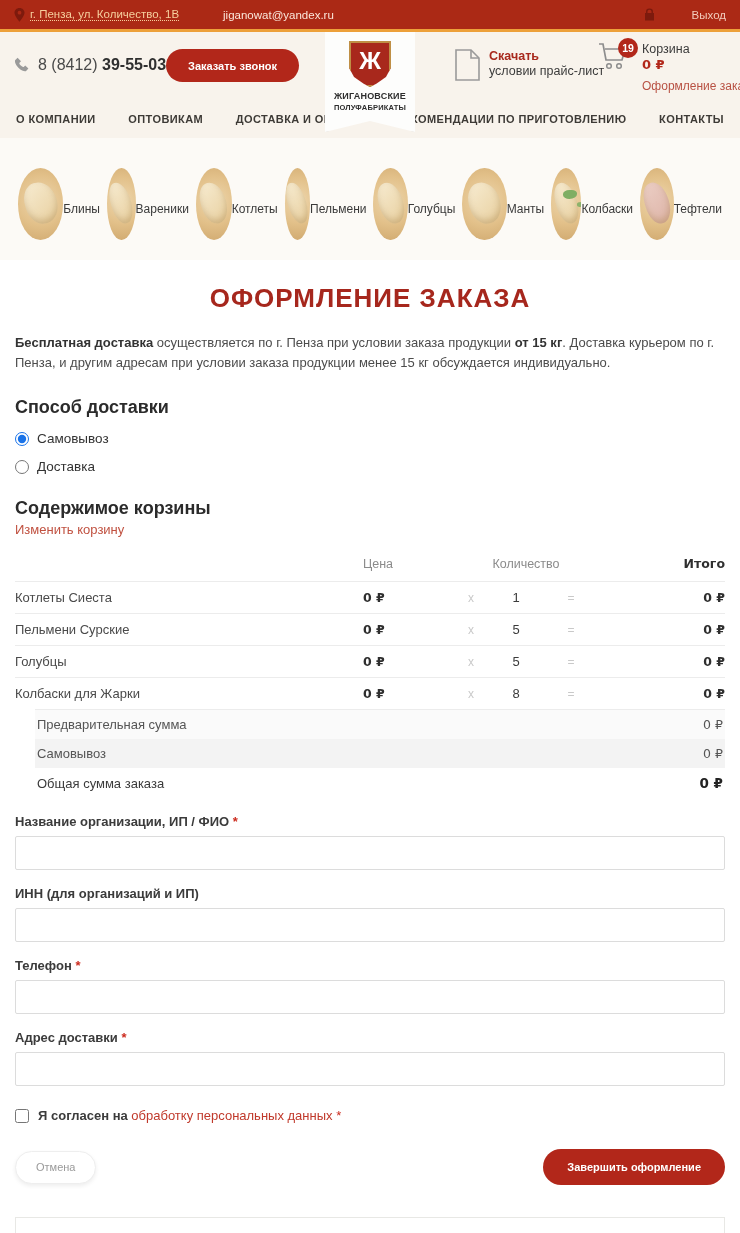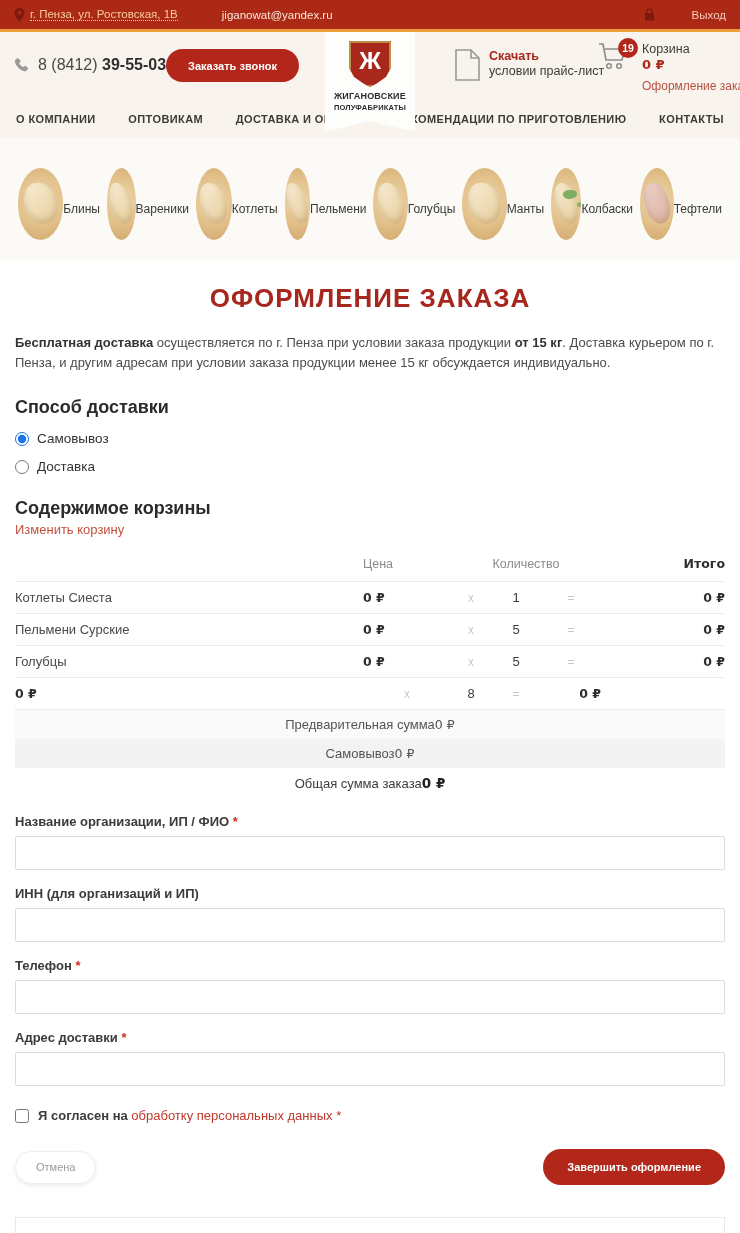--- a/index.html
+++ b/index.html
@@ -86,22 +86,22 @@
   .tbl-head { color:#8b8b8b; font-size:12.5px; padding:6px 0 10px; }
   .tbl-head .c-qty { grid-column:3 / span 3; text-align:center; }
   .tbl-head .c-total, .tbl-row .c-total { text-align:right; }
   .tbl-row { border-top:1px solid #ececec; padding:8px 0; font-size:13px; }
   .c-name { color:#4a4a4a; }
   .c-price, .c-total { font-weight:bold; color:#2f2f2f;
     font-family:"DejaVu Sans","Liberation Sans",sans-serif; font-size:12.5px; }
   .c-x, .c-eq { text-align:center; color:#c9c9c9; font-size:12px; }
   .c-qty-v { text-align:center; color:#3b3b3b; }
 
-  .sum-row { display:flex; justify-content:center; align-items:center; padding:7px 2px;
-    font-size:13px; color:#555; }
+  .sum-row { display:flex; justify-content:space-between; align-items:center; padding:7px 2px;
+    font-size:13px; color:#555;margin-left:20px; }
   .sum-row .v { font-family:"DejaVu Sans","Liberation Sans",sans-serif; font-size:12.5px; }
   .sum-row.s0 { background:#fafafa; border-top:1px solid #ececec; }
   .sum-row.s1 { background:#f3f3f3; }
   .sum-row.s2 { color:#3b3b3b; }
   .sum-row.s2 .v { font-weight:bold; color:#222; font-size:13.5px; }
 
   .f-label { font-size:13px; font-weight:bold; color:#3b3b3b; margin:16px 0 7px; }
   .req { color:#cc2b1e; }
   .f-input { width:100%; height:34px; border:1px solid #dcdcdc; border-radius:2px; background:#fff;
     font-family:inherit; font-size:13px; padding:0 10px; outline:none; }
@@ -125,21 +125,21 @@
   svg { display:block; }
 </style>
 </head>
 <body>
 
 <div class="topbar">
   <div class="addr">
     <svg width="11" height="14" viewBox="0 0 11 14">
       <path d="M5.5 0C2.5 0 .5 2.2.5 4.8c0 3.3 5 9 5 9s5-5.7 5-9C10.5 2.2 8.5 0 5.5 0zm0 6.6a1.9 1.9 0 1 1 0-3.8 1.9 1.9 0 0 1 0 3.8z" fill="#7d1a0d"></path>
     </svg>
-    <span class="addr-text">г. Пенза, ул. Ростовская, 1В</span>
+    <span class="addr-text">г. Пенза, ул. Количество, 1В</span>
   </div>
   <span class="mail">jiganowat@yandex.ru</span>
   <div class="exit">
     <svg width="11" height="13" viewBox="0 0 11 13">
       <path d="M9 5V3.8A3.3 3.3 0 0 0 5.5.5 3.3 3.3 0 0 0 2 3.8V5H1v7.5h9V5H9zM3.5 3.8c0-1.2.9-2 2-2s2 .8 2 2V5h-4V3.8z" fill="#7d1a0d"></path>
     </svg>
     <span>Выход</span>
   </div>
 </div>
 
@@ -274,20 +274,21 @@
     </div>
     <div class="tbl-row">
       <span class="c-name">Голубцы</span>
       <span class="c-price">0 ₽</span>
       <span class="c-x">x</span>
       <span class="c-qty-v">5</span>
       <span class="c-eq">=</span>
       <span class="c-total">0 ₽</span>
     </div>
     <div class="tbl-row">
+      <span class="c-name">Колбаски для Жарки</span>
       <span class="c-price">0 ₽</span>
       <span class="c-x">x</span>
       <span class="c-qty-v">8</span>
       <span class="c-eq">=</span>
       <span class="c-total">0 ₽</span>
     </div>
 
     <div class="sum-row s0">
       <span>Предварительная сумма</span>
       <span class="v">0 ₽</span>

